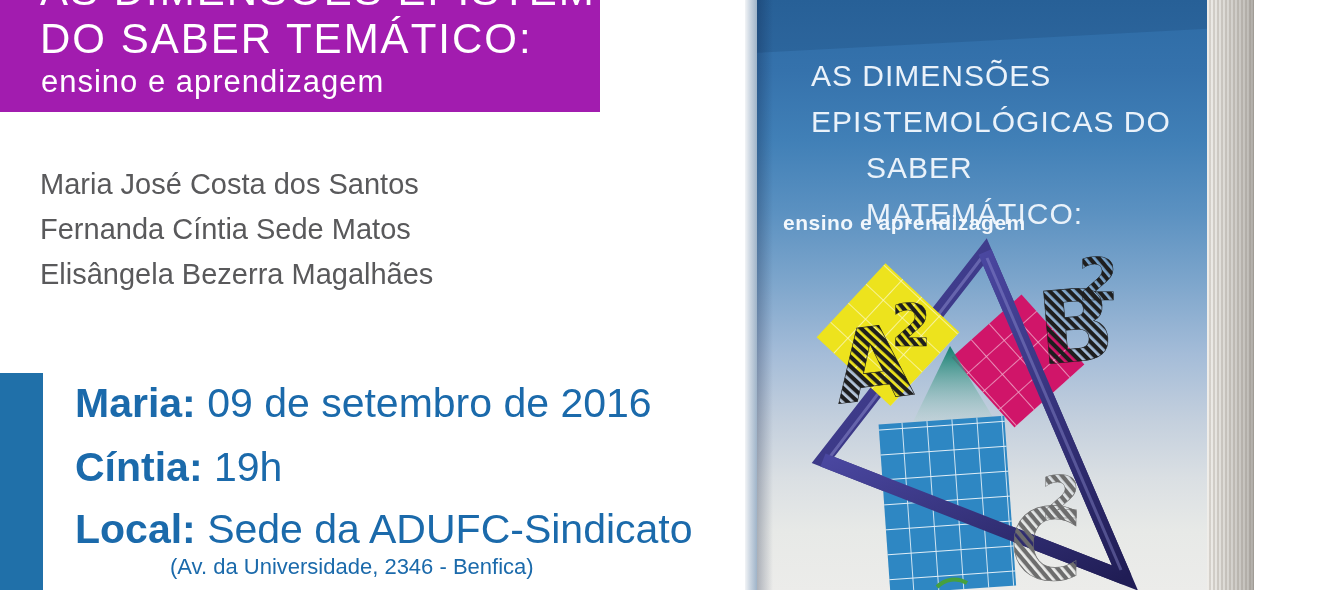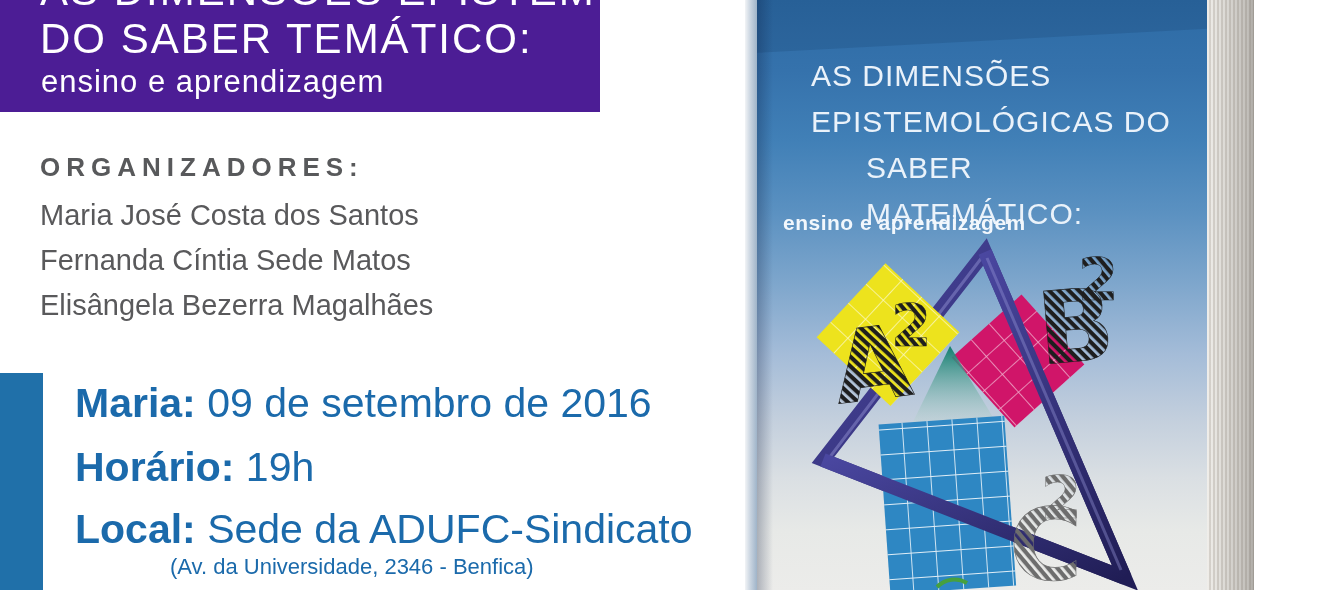--- a/index.html
+++ b/index.html
@@ -6,21 +6,21 @@
   html,body { background:#ffffff; }
   body { font-family:"Liberation Sans", sans-serif; }
   .poster {
     position:relative; width:1335px; height:590px;
     background:#ffffff; overflow:hidden;
   }
 
   
   .header-banner {
     position:absolute; left:0; top:0; width:600px; height:112px;
-    background:#4c1d95; overflow:hidden; color:#ffffff;text-decoration:underline;
+    background:#a21caf; overflow:hidden; color:#ffffff;text-decoration:underline;
   }
   .header-line-cut {
     position:absolute; left:40px; top:-33px;
     font-size:42px; font-weight:500; letter-spacing:2px; white-space:nowrap;
   }
   .header-line-main {
     position:absolute; left:40px; top:15px;
     font-size:42px; font-weight:500; letter-spacing:2px; white-space:nowrap;
   }
   .header-subtitle {
@@ -103,36 +103,35 @@
 
 <div class="poster">
 
   <div class="header-banner">
     <div class="header-line-cut">AS DIMENSÕES EPISTEMOLÓGICAS</div>
     <div class="header-line-main">DO SABER TEMÁTICO:</div>
     <div class="header-subtitle">ensino e aprendizagem</div>
   </div>
 
   <div class="organizers">
-    <div class="organizers-heading">ORGANIZADORES:</div>
     <div class="organizers-list">
       <div class="organizer-name">Maria José Costa dos Santos</div>
       <div class="organizer-name">Fernanda Cíntia Sede Matos</div>
       <div class="organizer-name">Elisângela Bezerra Magalhães</div>
     </div>
   </div>
 
   <div class="accent-bar"></div>
 
   <div class="event">
     <div class="event-row row-date">
       <span class="lbl">Maria:</span><span class="val"> 09 de setembro de 2016</span>
     </div>
     <div class="event-row row-time">
-      <span class="lbl">Horário:</span><span class="val"> 19h</span>
+      <span class="lbl">Cíntia:</span><span class="val"> 19h</span>
     </div>
     <div class="event-row row-loc">
       <span class="lbl">Local:</span><span class="val"> Sede da ADUFC-Sindicato</span>
     </div>
     <div class="event-address">(Av. da Universidade, 2346 - Benfica)</div>
   </div>
 
   <div class="book-left-edge"></div>
 
   <div class="book-cover">

